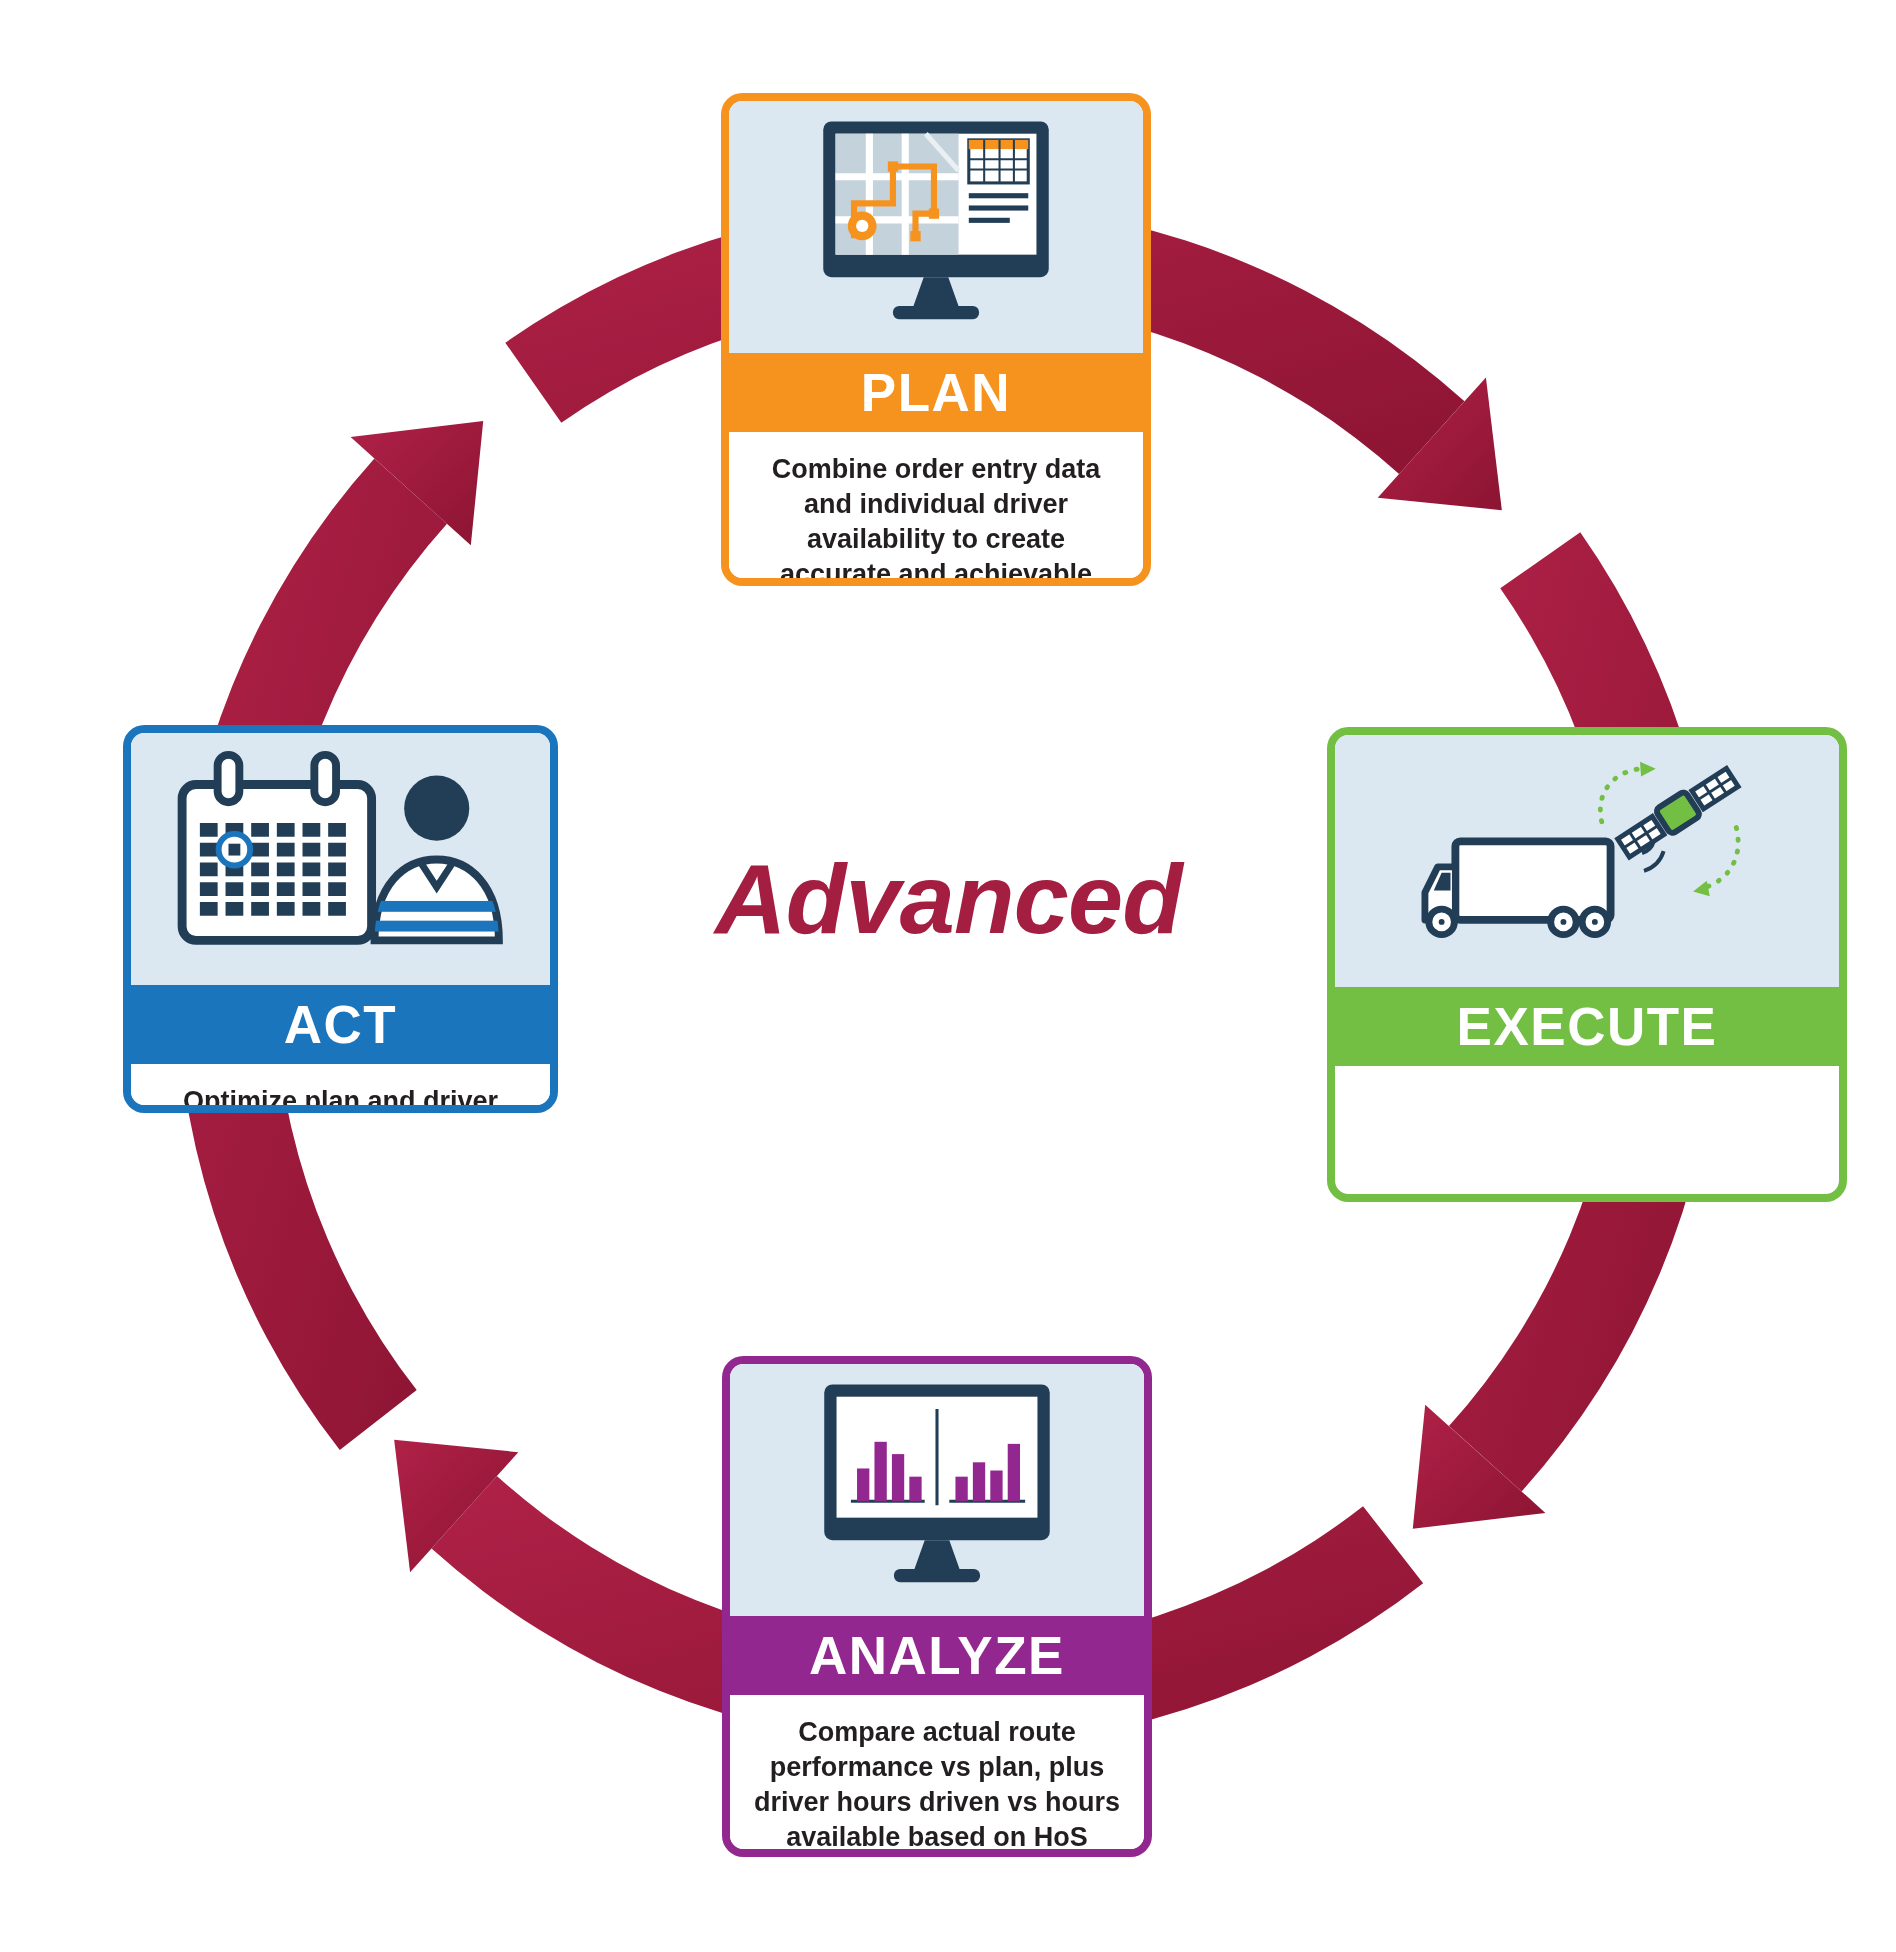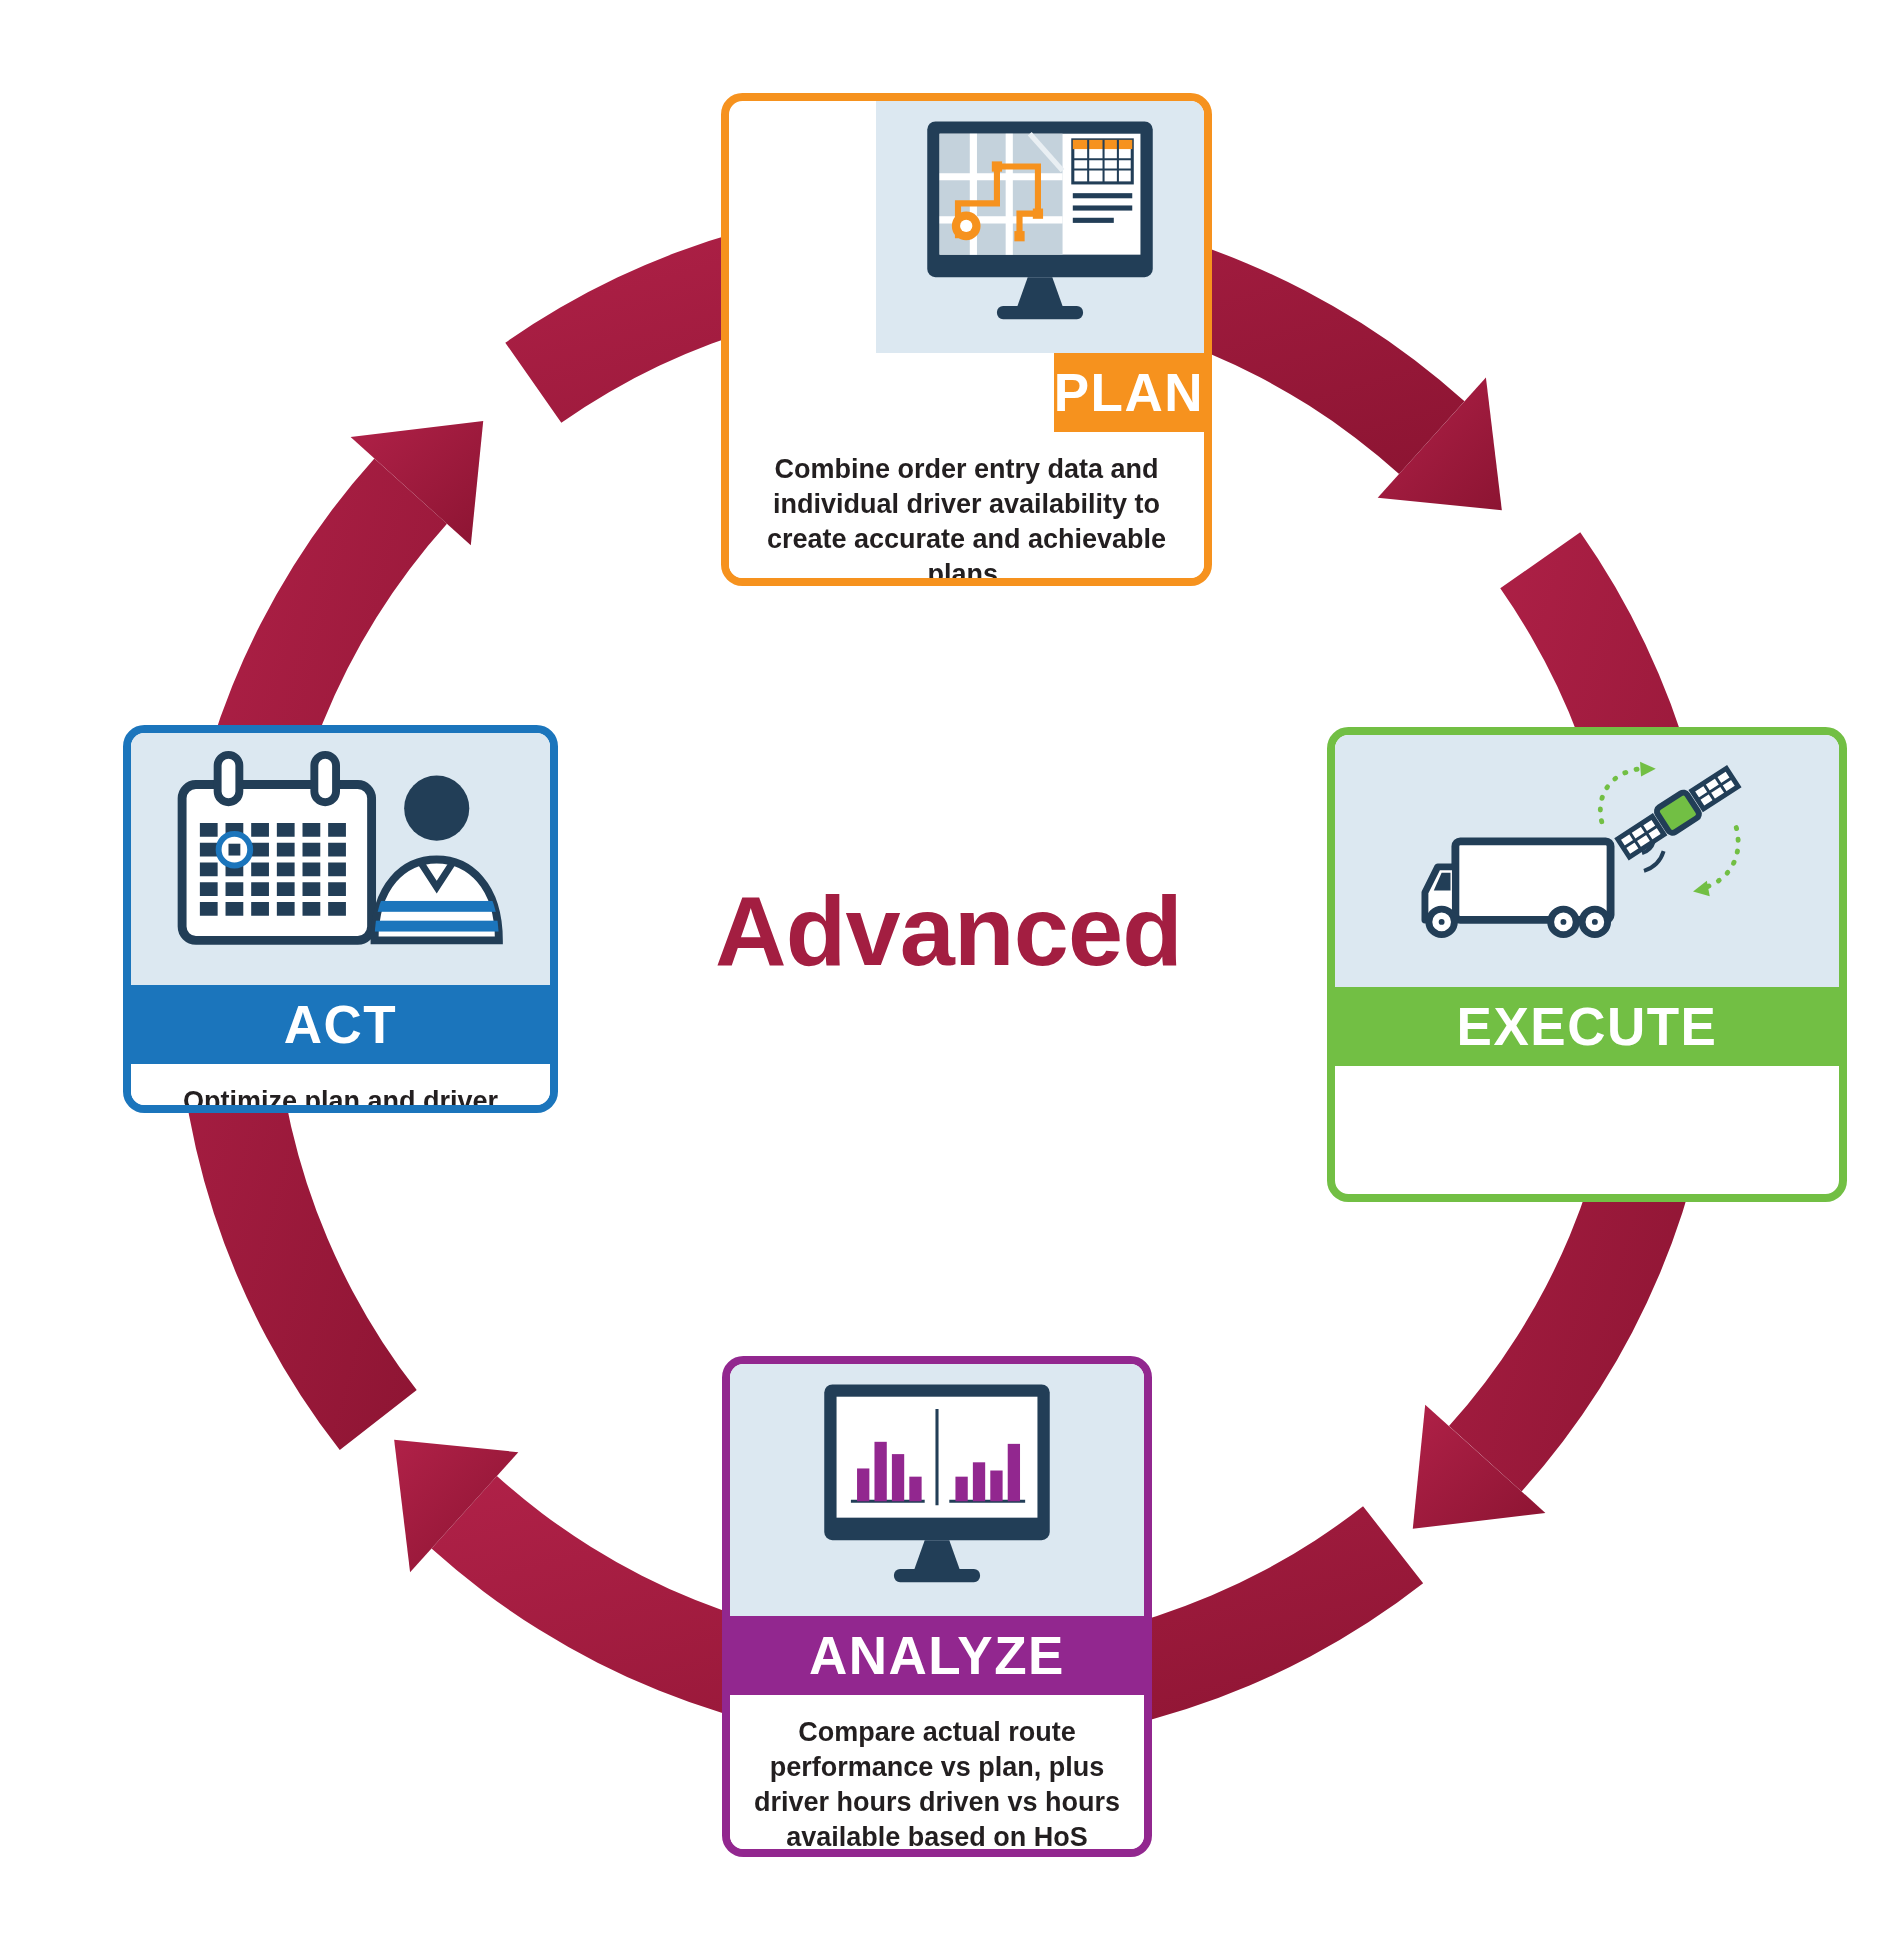--- a/index.html
+++ b/index.html
@@ -8,27 +8,28 @@
     width:1896px;
     height:1953px;
     background:#ffffff;
     overflow:hidden;
     font-family:"Liberation Sans", sans-serif;
   }
   #ring-svg{position:absolute;left:0;top:0;width:1896px;height:1953px;}
 
   .center-title{
     position:absolute;
-    left:567px; top:877px; width:763px;
+    left:567px; top:845px; width:763px;
     text-align:center;
     color:var(--title, #A31E41);
     font-weight:bold;
     font-size:99px;
     line-height:1.1;
     letter-spacing:-0.8px;
+    font-style:italic;
   }
 
   .card{
     position:absolute;
     background:#ffffff;
     border-radius:21.4px;
     border:8.4px solid #999;
     overflow:hidden;
     display:flex;
     flex-direction:column;
@@ -57,21 +58,21 @@
     background:#ffffff;
     padding:20px 20px 27.5px;
     text-align:center;
     font-weight:bold;
     font-size:27px;
     line-height:1.3;
     color:#231F20;
     flex:1;
   }
 
-  .card.plan   {left:721px;  top:93px;  width:491px; height:493px; border-color:var(--plan);align-items:flex-end;}
+  .card.plan   {left:721px;  top:93px;  width:430px; height:493px; border-color:var(--plan);}
   .card.plan .band{background:var(--plan);}
   .card.execute{left:1327px; top:727px;  width:520px; height:475px; border-color:var(--execute);}
   .card.execute .band{background:var(--execute);}
   .card.act    {left:123px;  top:725px;  width:435px; height:388px; border-color:var(--act);}
   .card.act .band{background:var(--act);}
   .card.analyze{left:722px;  top:1356px; width:430px; height:501px; border-color:var(--analyze);}
   .card.analyze .band{background:var(--analyze);}
 </style>
 </head>
 <body>

